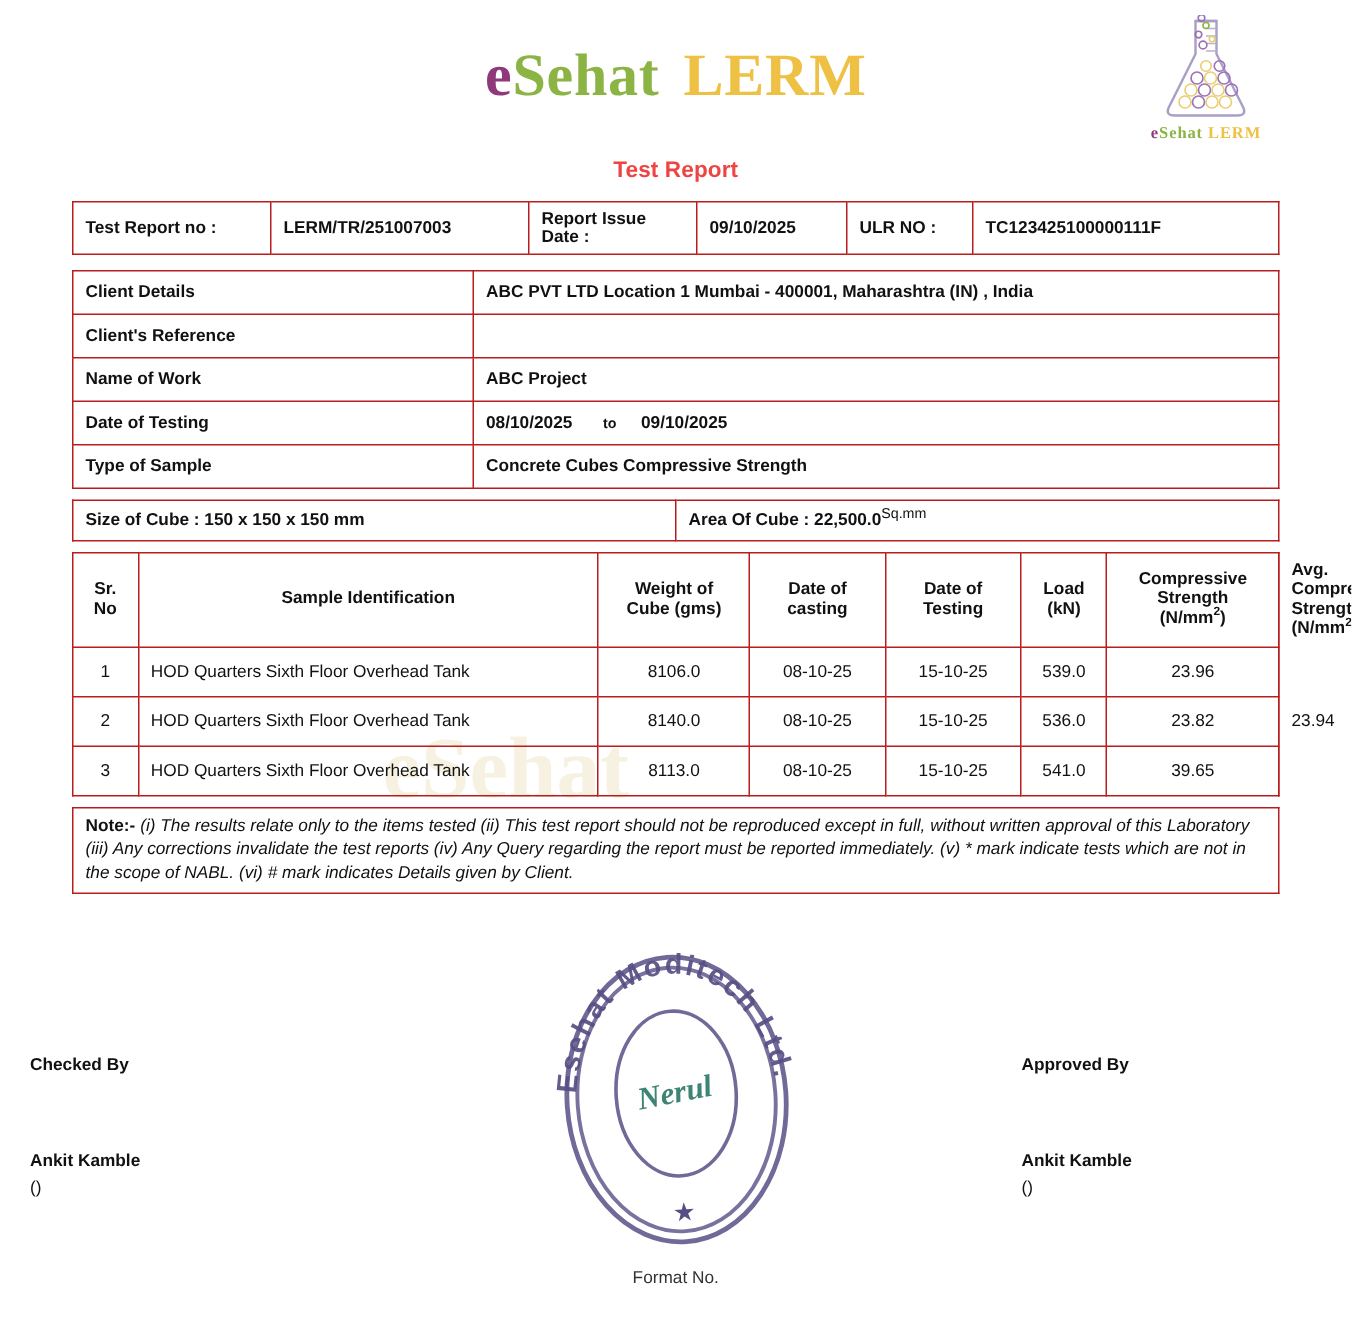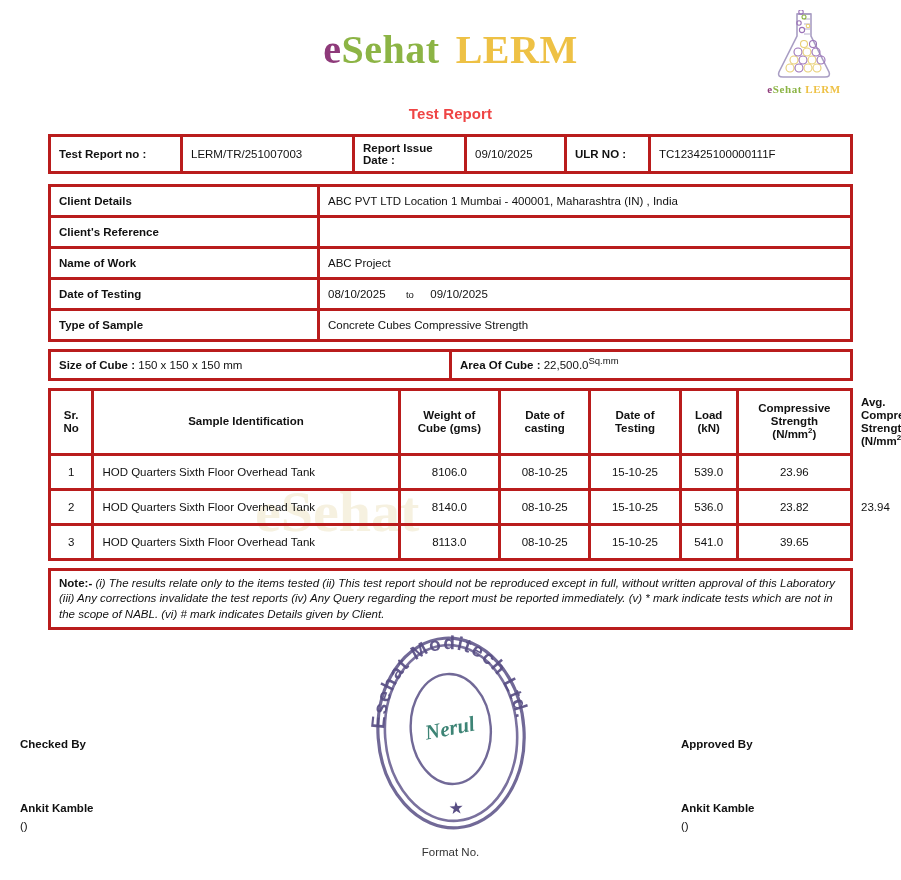--- a/index.html
+++ b/index.html
@@ -74,28 +74,28 @@
   }
 
   
   .tblwrap { padding: 0 48px 0 48px; }
   table.grid {
     width: 100%;
     border-collapse: collapse;
     table-layout: fixed;
   }
   table.grid td, table.grid th {
-    border: 3px solid #b91c1c;
+    border: 1px solid #b91c1c;
     padding: 5px 8px;
     font-size: 11.5px;
     vertical-align: middle;
     background: transparent;
   }
   .lbl { font-weight: 700; }
-  .val { font-weight: 400; }
+  .val { font-weight: 700; }
 
   
   .metatbl td { height: 22px; }
 
   
   .clienttbl td { height: 18px; }
   .clienttbl tr td:first-child { width: 250px; }
 
   .spacer6 { height: 7px; }
   .spacer10 { height: 10px; }

